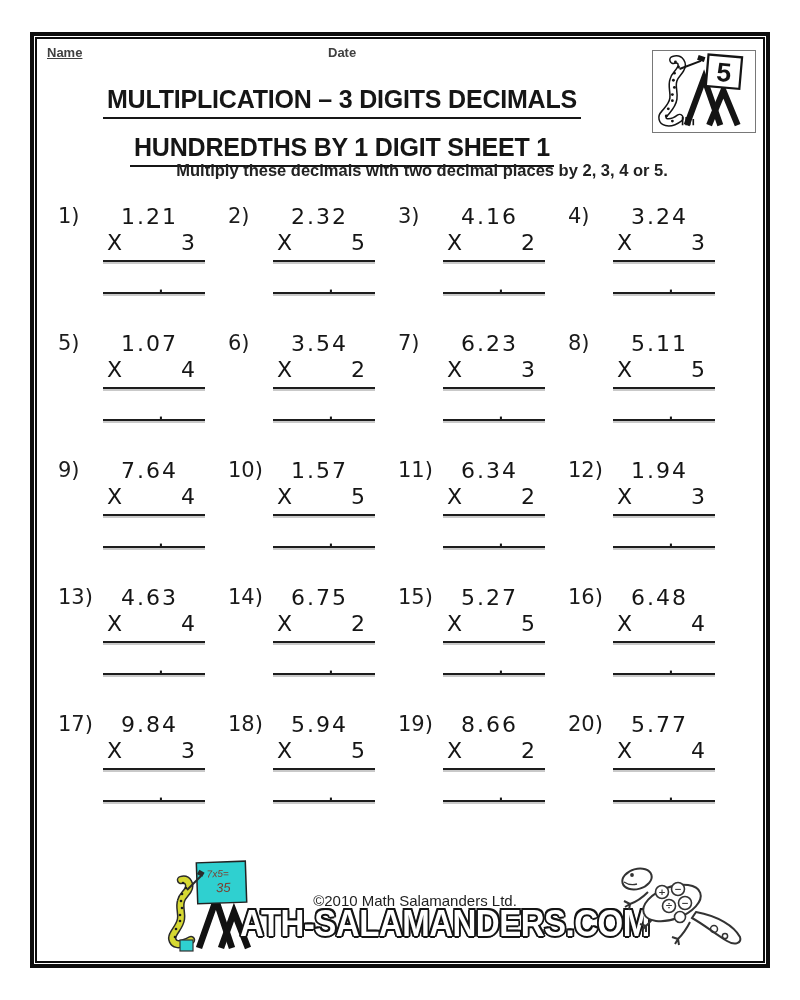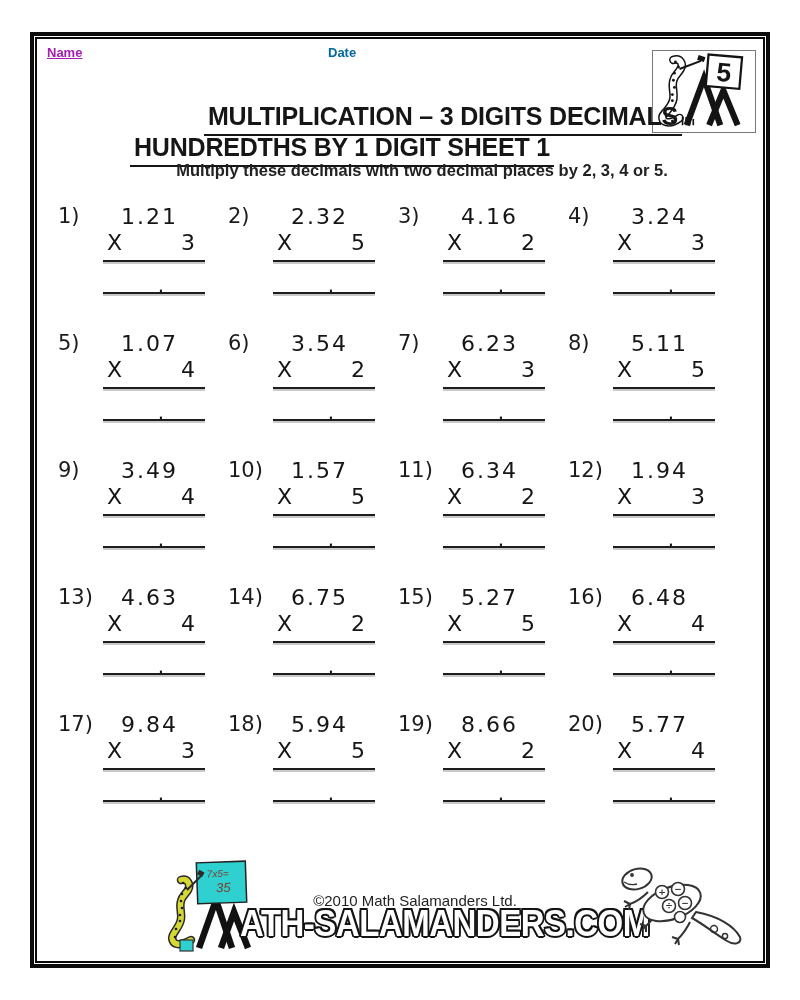--- a/index.html
+++ b/index.html
@@ -3,30 +3,30 @@
 <meta charset="utf-8">
 <style>
   * { margin:0; padding:0; box-sizing:border-box; }
   html,body { width:800px; height:1000px; background:#ffffff; }
   body { position:relative; font-family:"Liberation Sans", sans-serif; color:#1a1a1a; overflow:hidden; }
 
   .frame { position:absolute; left:30px; top:32px; width:740px; height:936px;
            border:4px solid #0d0d0d; }
   .frame::after { content:""; position:absolute; inset:1px; border:2px solid #0d0d0d; }
 
-  .name-label { position:absolute; left:47px; top:45px; font-size:13px; font-weight:bold; color:#a21caf;text-decoration:underline; }
-  .date-label { position:absolute; left:328px; top:45px; font-size:13px; font-weight:bold; color:#0369a1; }
+  .name-label { position:absolute; left:47px; top:45px; font-size:13px; font-weight:bold; color:#404040;text-decoration:underline; }
+  .date-label { position:absolute; left:328px; top:45px; font-size:13px; font-weight:bold; color:#404040; }
 
   .logo-box { position:absolute; left:652px; top:50px; width:104px; height:83px;
               border:1.5px solid #787878; background:#fff; }
   .logo-box svg { width:100%; height:100%; }
 
   .title-line1, .title-line2 { position:absolute; left:2px; width:680px; text-align:center;
               font-size:25px; font-weight:bold; letter-spacing:-0.2px; color:#161616; }
-  .title-line1 { top:102px;text-align:right; }
+  .title-line1 { top:85px; }
   .title-line2 { top:133px; }
   .title-line1 span, .title-line2 span { display:inline-block; border-bottom:2.5px solid #161616; padding:0 4px 3px 4px; }
 
   .instruction { position:absolute; left:42px; top:161px; width:760px; text-align:center;
                  font-size:16.5px; font-weight:bold; color:#222; }
 
   .problems-grid { position:absolute; left:58px; top:203px;
                    display:grid; grid-template-columns:repeat(4,170px);
                    grid-auto-rows:91px; row-gap:36px; }
   .problem { display:flex; align-items:flex-start; font-family:"DejaVu Sans", sans-serif; }
@@ -210,21 +210,21 @@
       </div>
       <div class="p-answer">
         <span class="p-dot">.</span>
       </div>
     </div>
   </div>
 
   <div class="problem">
     <span class="p-num">9)</span>
     <div class="p-box">
-      <div class="p-operand">3.49</div>
+      <div class="p-operand">7.64</div>
       <div class="p-xrow">
         <span>X</span>
         <span>4</span>
       </div>
       <div class="p-answer">
         <span class="p-dot">.</span>
       </div>
     </div>
   </div>
 

